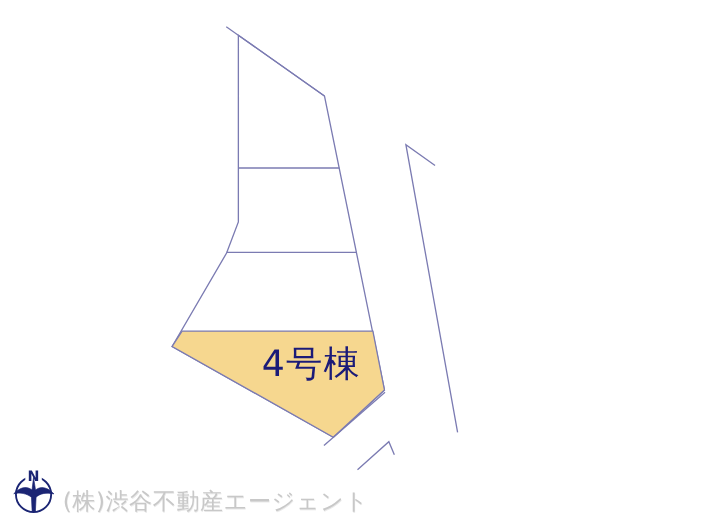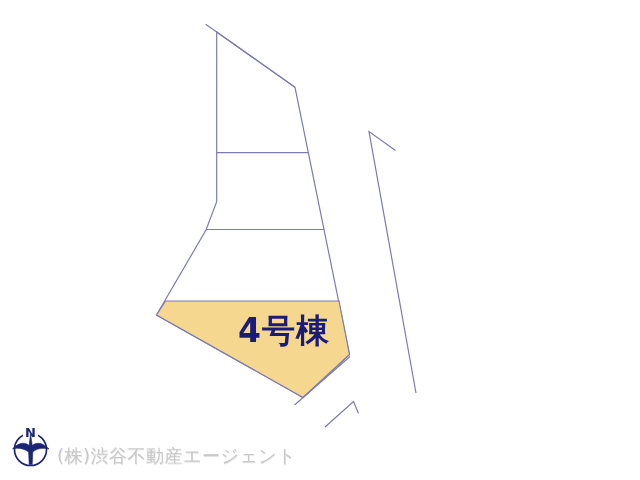--- a/index.html
+++ b/index.html
@@ -41,27 +41,27 @@
   }
   .lot-label {
     position: absolute;
     left: 238px;
     top: 313px;
     font-size: 33px;
     line-height: 36px;
     letter-spacing: 1px;
     color: var(--label, #1b1b78);
     white-space: nowrap;
-    font-weight: 700;
+    font-weight: 400;
   }
   .watermark {
     position: absolute;
     left: 57px;
     top: 446px;
-    font-size: 18px;
+    font-size: 21px;
     line-height: 20px;
     letter-spacing: 0.5px;
     color: var(--watermark, #c8c8c8);
     white-space: nowrap;
     text-shadow: 0.5px 0.5px 0 #e9e9e9;
   }
   .compass {
     position: absolute;
     left: 11px;
     top: 424px;

